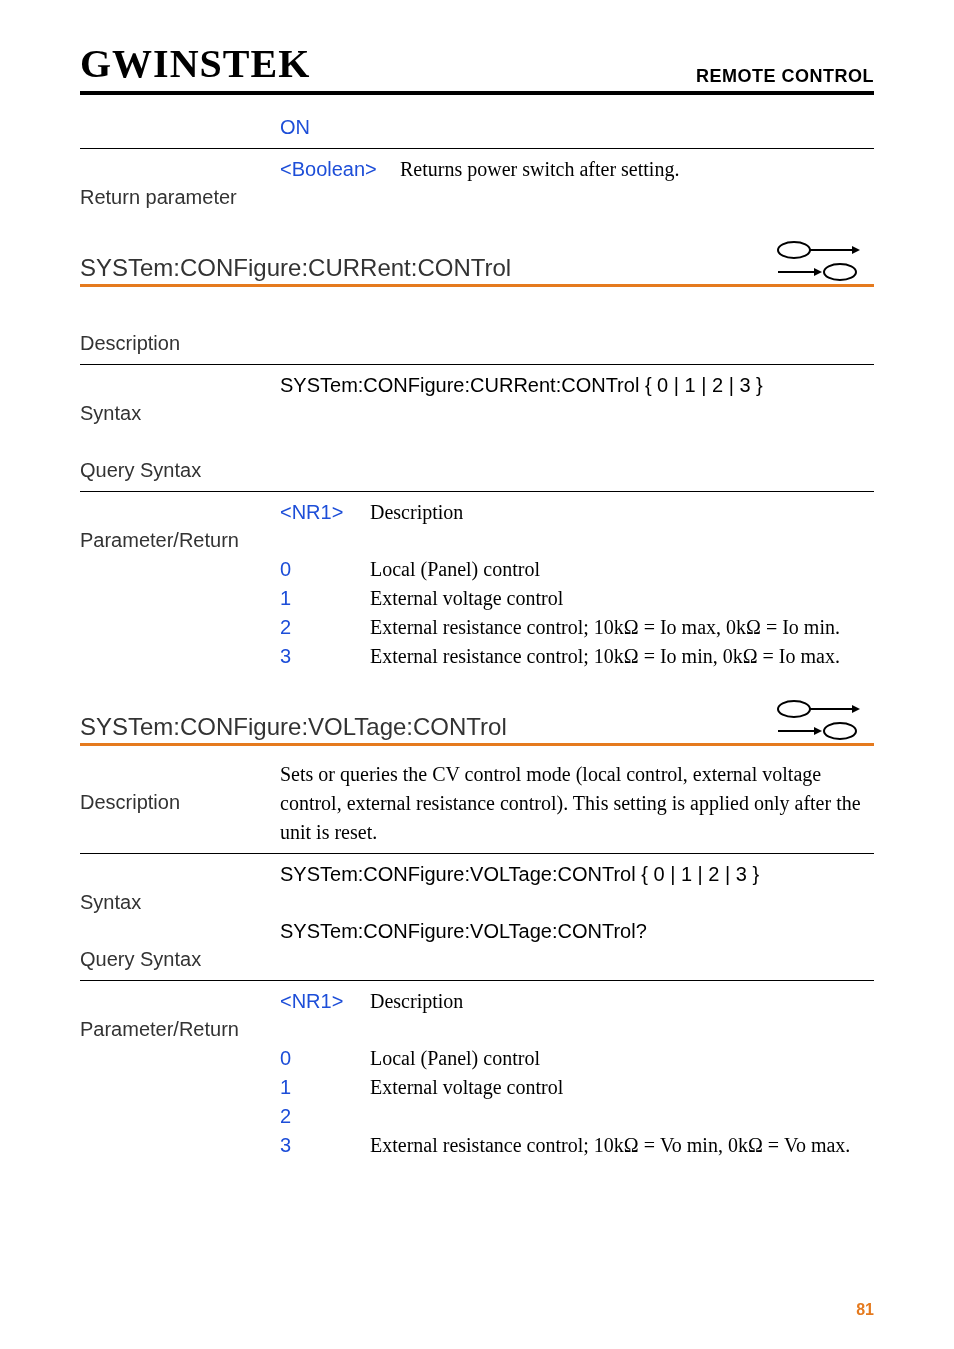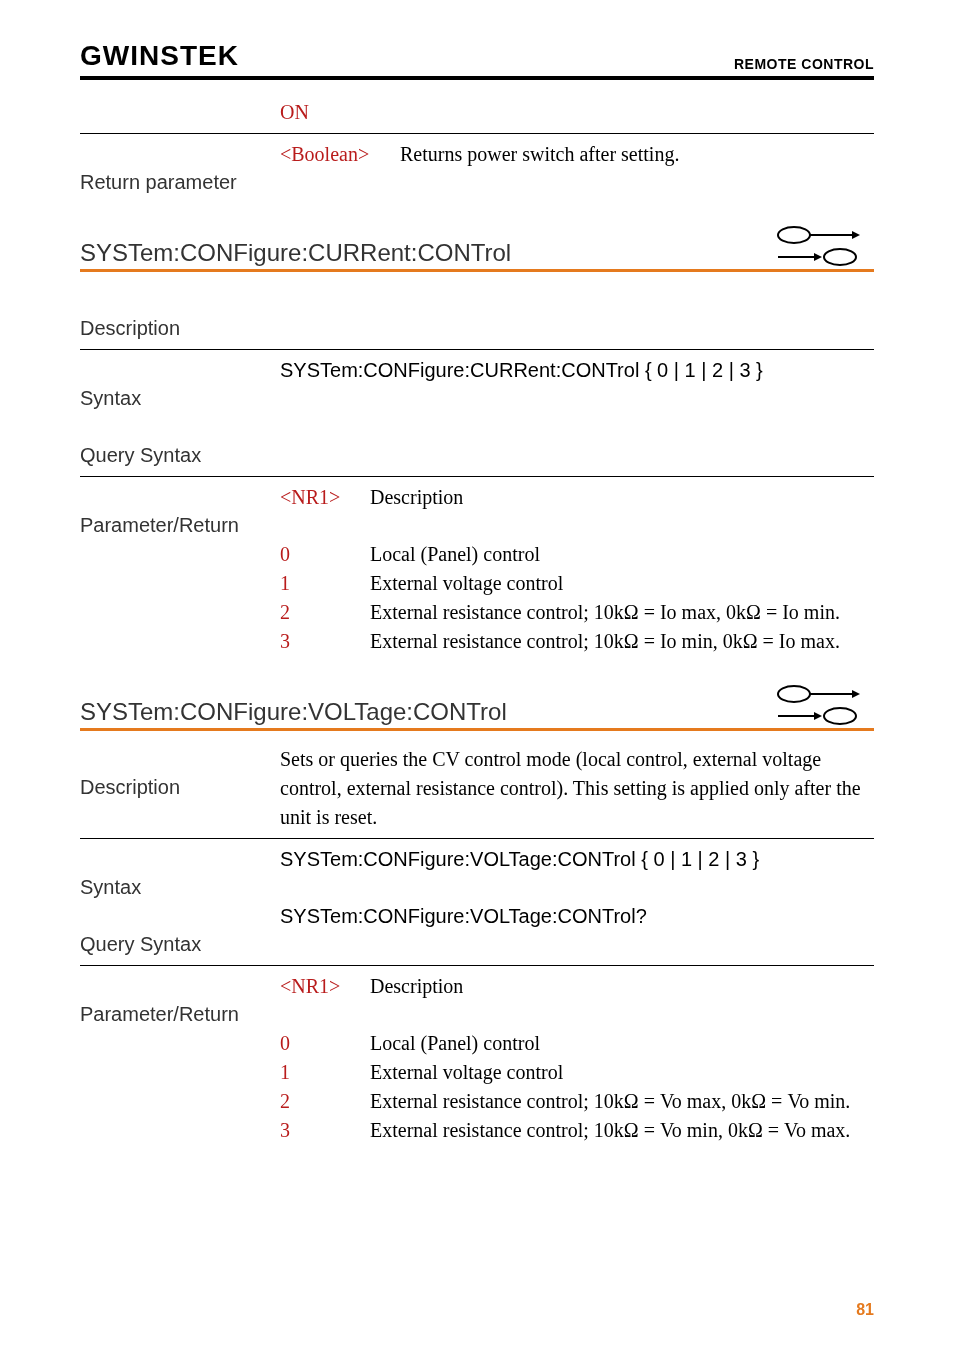--- a/index.html
+++ b/index.html
@@ -14,48 +14,49 @@
     }
     .header {
       display: flex;
       justify-content: space-between;
       align-items: flex-end;
       font-family: Arial, Helvetica, sans-serif;
       font-weight: bold;
       padding-bottom: 4px;
     }
     .logo {
-      font-size: 28px;
+      font-size: 40px;
       letter-spacing: 1px;
       font-weight: 900;
+      font-family: Liberation Serif, serif;
     }
     .header-right {
-      font-size: 14px;
+      font-size: 18px;
       letter-spacing: 0.5px;
     }
     .thick-rule {
       border: none;
       border-top: 4px solid #000;
       margin-bottom: 18px;
     }
     .row {
       display: flex;
       font-size: 20px;
       line-height: 1.45;
     }
     .col-label {
       flex: 0 0 200px;
       font-family: Arial, Helvetica, sans-serif;
       color: #333;
       margin-top: 28px;
     }
     .col-param {
       flex: 0 0 120px;
-      font-family: Liberation Serif, serif;
-      color: #b91c1c;
+      font-family: Liberation Sans, sans-serif;
+      color: #1d4ed8;
     }
     .col-desc {
       flex: 1;
       font-family: Georgia, 'Times New Roman', serif;
     }
     .col-full {
       flex: 1;
       font-family: Arial, Helvetica, sans-serif;
     }
     .thin-rule {
@@ -220,21 +221,20 @@
   <div class="col-desc">Local (Panel) control</div>
 </div>
 <div class="row">
   <div class="col-label"></div>
   <div class="col-param" style="flex:0 0 90px">1</div>
   <div class="col-desc">External voltage control</div>
 </div>
 <div class="row">
   <div class="col-label"></div>
   <div class="col-param" style="flex:0 0 90px">2</div>
-  <div class="col-desc">External resistance control; 10kΩ = Vo max, 0kΩ = Vo min.</div>
 </div>
 <div class="row">
   <div class="col-label"></div>
   <div class="col-param" style="flex:0 0 90px">3</div>
   <div class="col-desc">External resistance control; 10kΩ = Vo min, 0kΩ = Vo max.</div>
 </div>
 
 <div class="page-num">81</div>
 
 </body></html>

